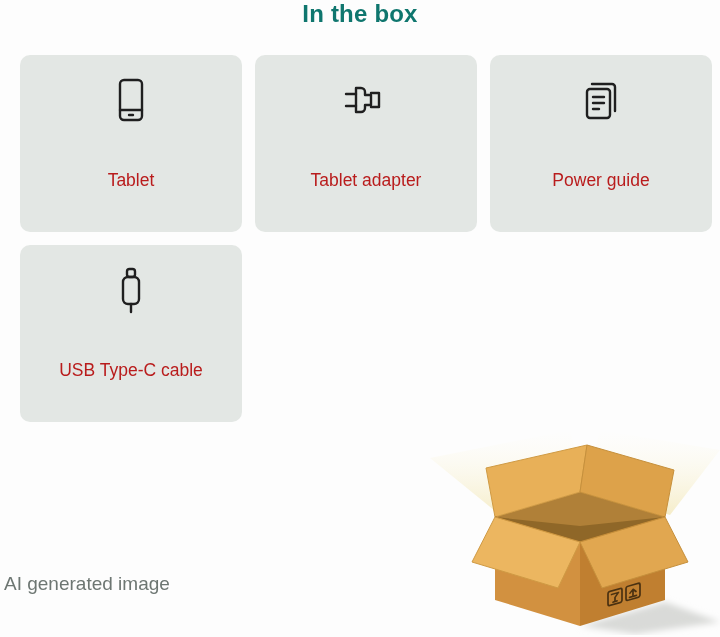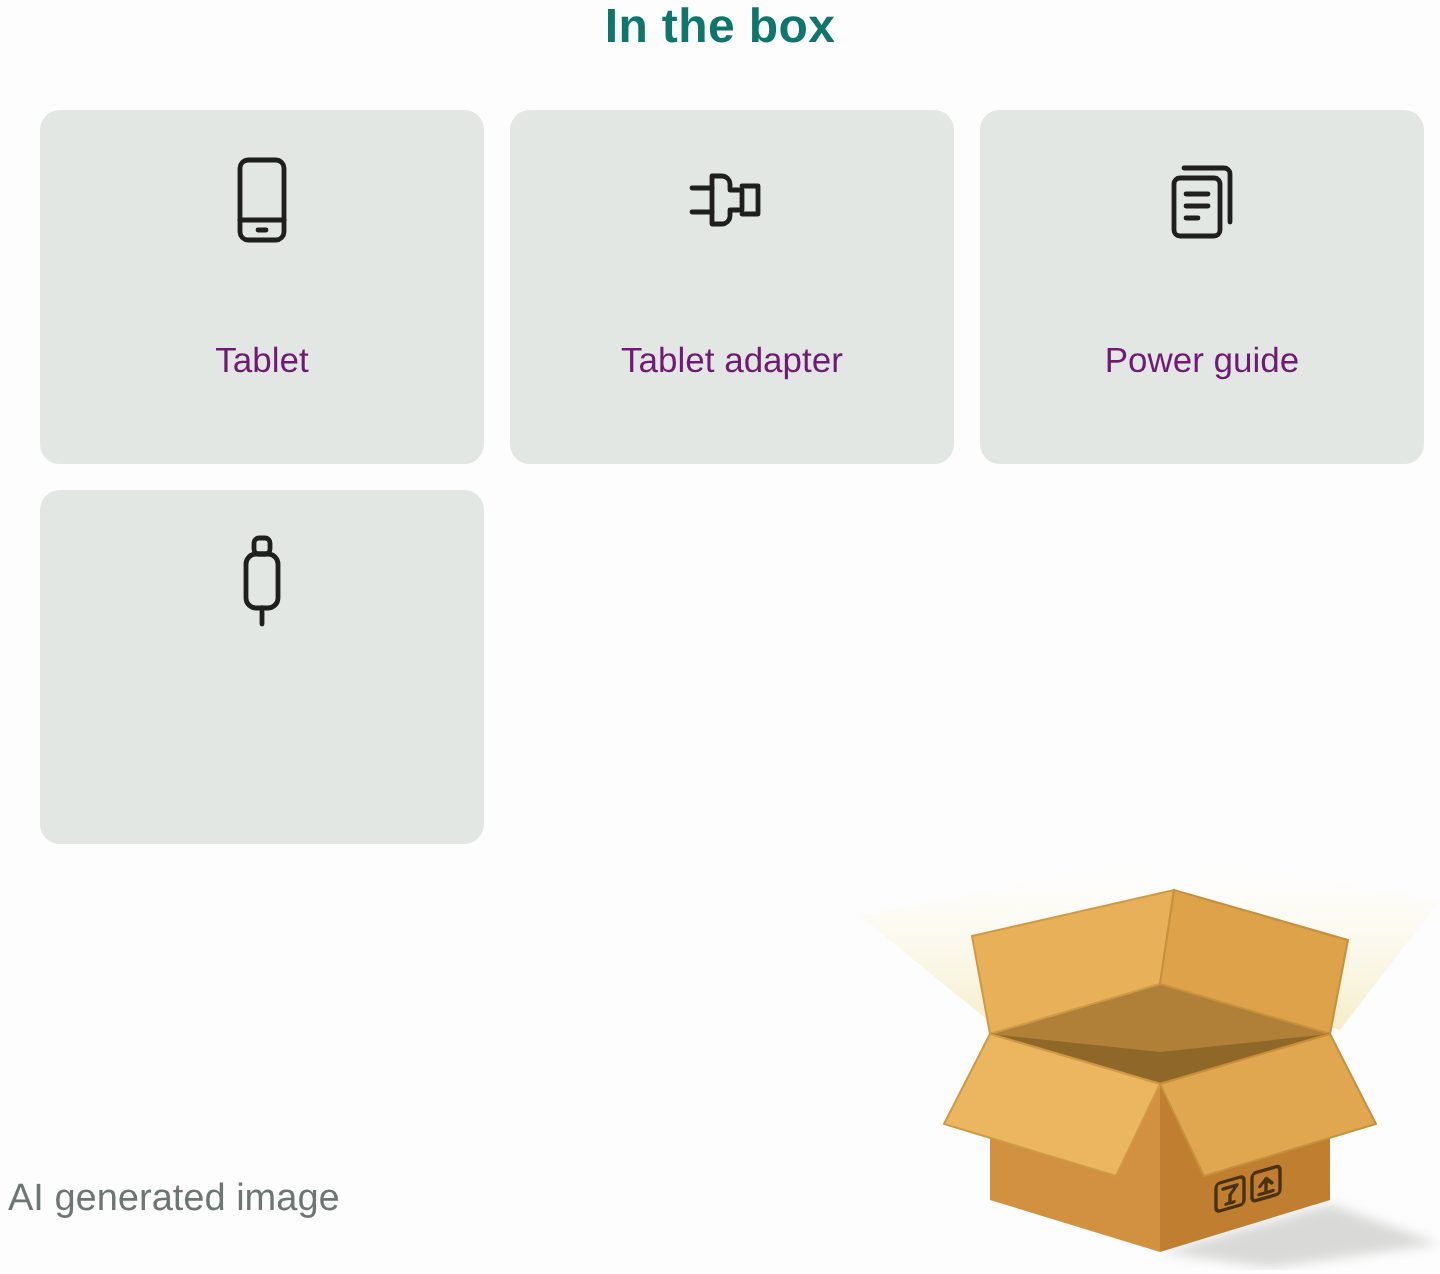--- a/index.html
+++ b/index.html
@@ -33,25 +33,25 @@
     border-radius:10px;
     display:flex;flex-direction:column;align-items:center;
     padding-top:17px;
     box-sizing:border-box;
   }
   .card .icon{width:56px;height:56px;}
   .card .icon svg{width:56px;height:56px;stroke:#1f1f1f;fill:none;stroke-width:2.4;stroke-linecap:round;stroke-linejoin:round;}
   .card .label{
     margin-top:42px;
     font-size:17.5px;
-    color:#701a75;
+    color:#b91c1c;
   }
   .footer-note{
     position:absolute;
-    left:4px;bottom:26px;
+    left:4px;bottom:42px;
     font-size:19px;
     color:#6d7672;
   }
   .box-illustration{
     position:absolute;
     right:0;bottom:2px;
     width:290px;height:205px;
   }
 </style>
 </head>
@@ -100,20 +100,21 @@
     </div>
 
     <div class="card">
       <span class="icon">
         <svg viewBox="0 0 56 56">
           <rect x="24" y="7" width="8" height="8" rx="2.5"></rect>
           <rect x="20" y="15" width="16" height="27" rx="5"></rect>
           <line x1="28" y1="42" x2="28" y2="50"></line>
         </svg>
       </span>
+      <div class="label">USB Type-C cable</div>
     </div>
 
   </div>
 
   <div class="footer-note">AI generated image</div>
 
   <svg class="box-illustration" viewBox="0 0 290 205">
     <defs>
       <linearGradient id="rayGrad" x1="0" y1="1" x2="0" y2="0">
         <stop offset="0" stop-color="#f5ecc6" stop-opacity="0.95"></stop>

